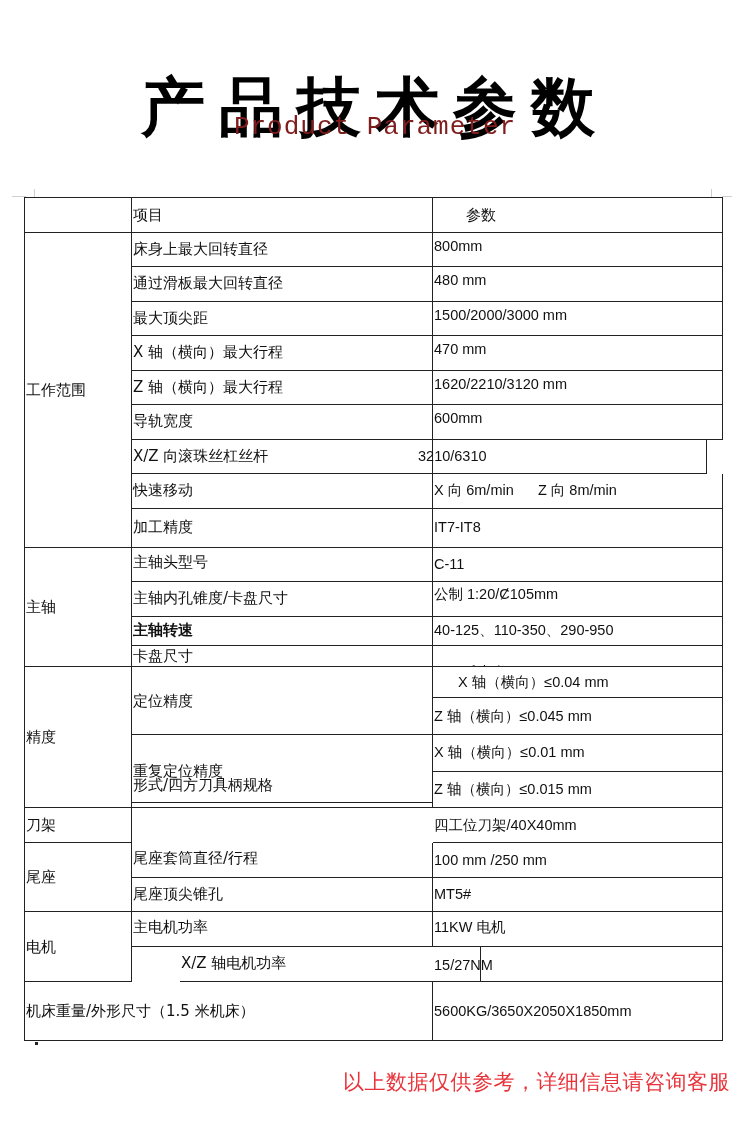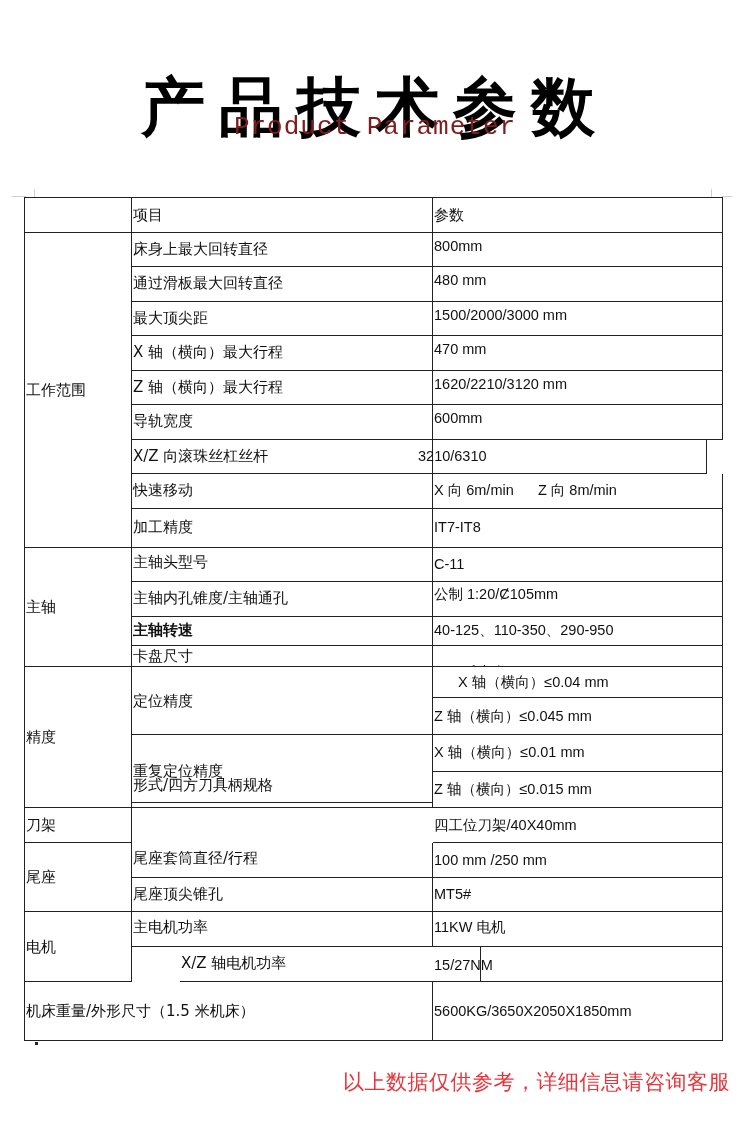--- a/index.html
+++ b/index.html
@@ -29,21 +29,21 @@
 <div id="spec-table">
   <div class="table-frame"></div>
 
   <div class="cell" style="left:25px;top:198px;width:107px;height:35px;">
       <span style="top:7px;"></span>
     </div>
   <div class="cell" style="left:132px;top:198px;width:301px;height:35px;">
       <span style="top:7px;">项目</span>
     </div>
   <div class="cell" style="left:433px;top:198px;width:290px;height:35px;">
-      <span style="top:7px;">参数</span>
+      <span style="top:7px;padding-left:32px;">参数</span>
     </div>
 
   <div class="cell cat" style="left:25px;top:233px;width:107px;height:315px;">
       <span>工作范围</span>
     </div>
   <div class="cell" style="left:132px;top:233px;width:301px;height:34px;">
       <span style="top:6px;">床身上最大回转直径</span>
     </div>
   <div class="cell val" style="left:433px;top:233px;width:290px;height:34px;">
       <span style="top:3px;">800mm</span>
@@ -109,21 +109,21 @@
       <span>主轴</span>
     </div>
   <div class="cell" style="left:132px;top:548px;width:301px;height:34px;">
       <span style="top:4px;">主轴头型号</span>
     </div>
   <div class="cell val" style="left:433px;top:548px;width:290px;height:34px;">
       <span style="top:6px;">C-11</span>
     </div>
 
   <div class="cell" style="left:132px;top:582px;width:301px;height:35px;">
-      <span style="top:6px;">主轴内孔锥度/主轴通孔</span>
+      <span style="top:6px;">主轴内孔锥度/卡盘尺寸</span>
     </div>
   <div class="cell val" style="left:433px;top:582px;width:290px;height:35px;">
       <span style="top:2px;">公制 1:20/Ȼ105mm</span>
     </div>
 
   <div class="cell" style="left:132px;top:617px;width:301px;height:29px;font-weight:bold;">
       <span style="top:3px;">主轴转速</span>
     </div>
   <div class="cell val" style="left:433px;top:617px;width:290px;height:29px;">
       <span style="top:3px;">40-125、110-350、290-950</span>

